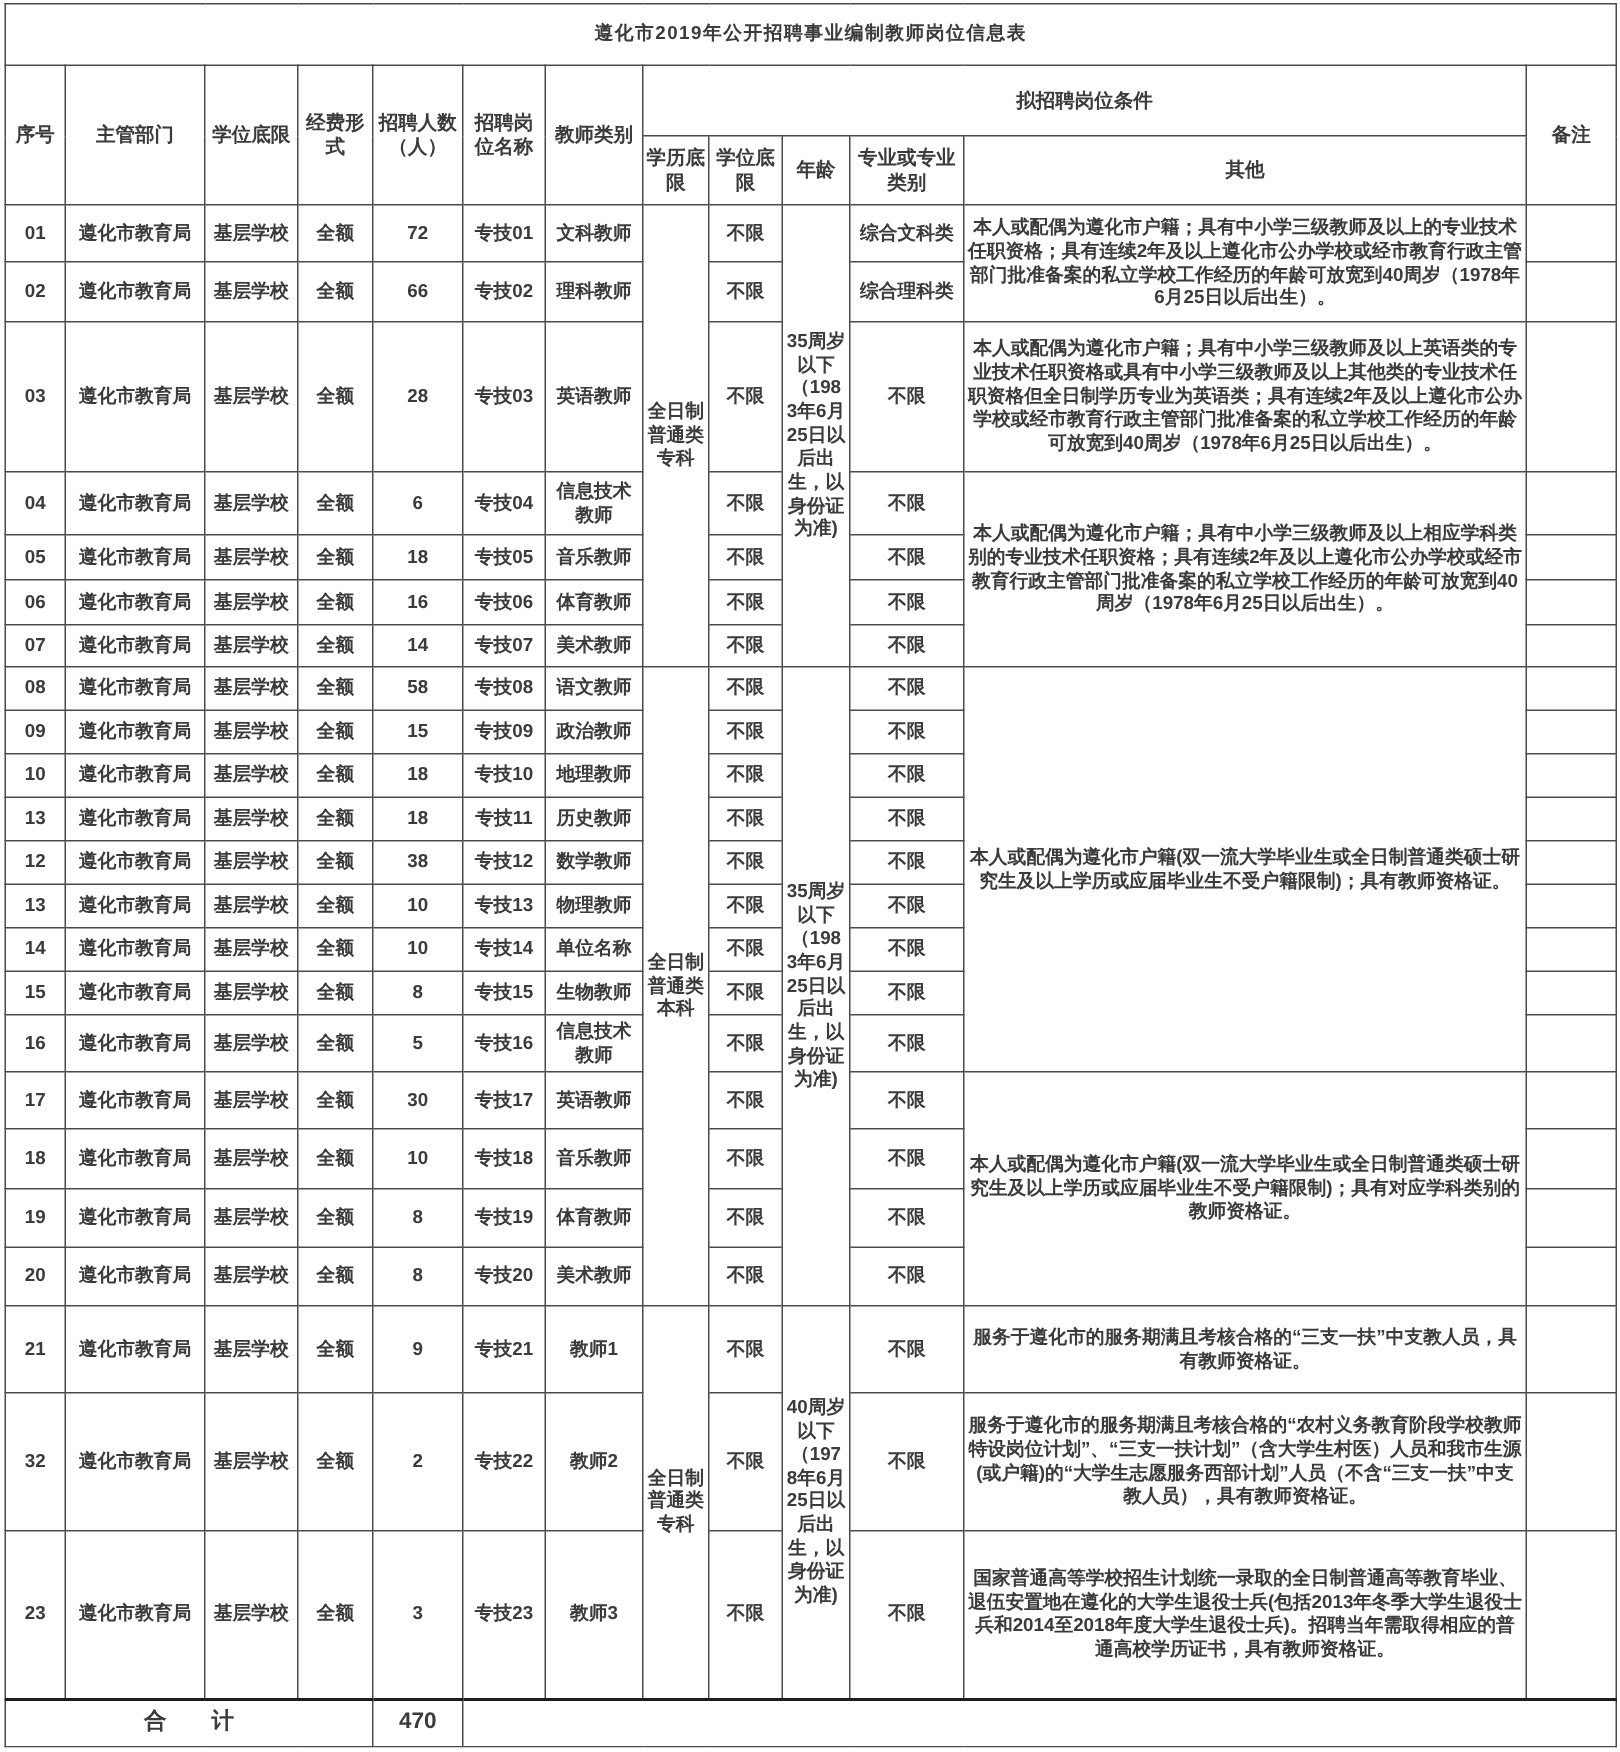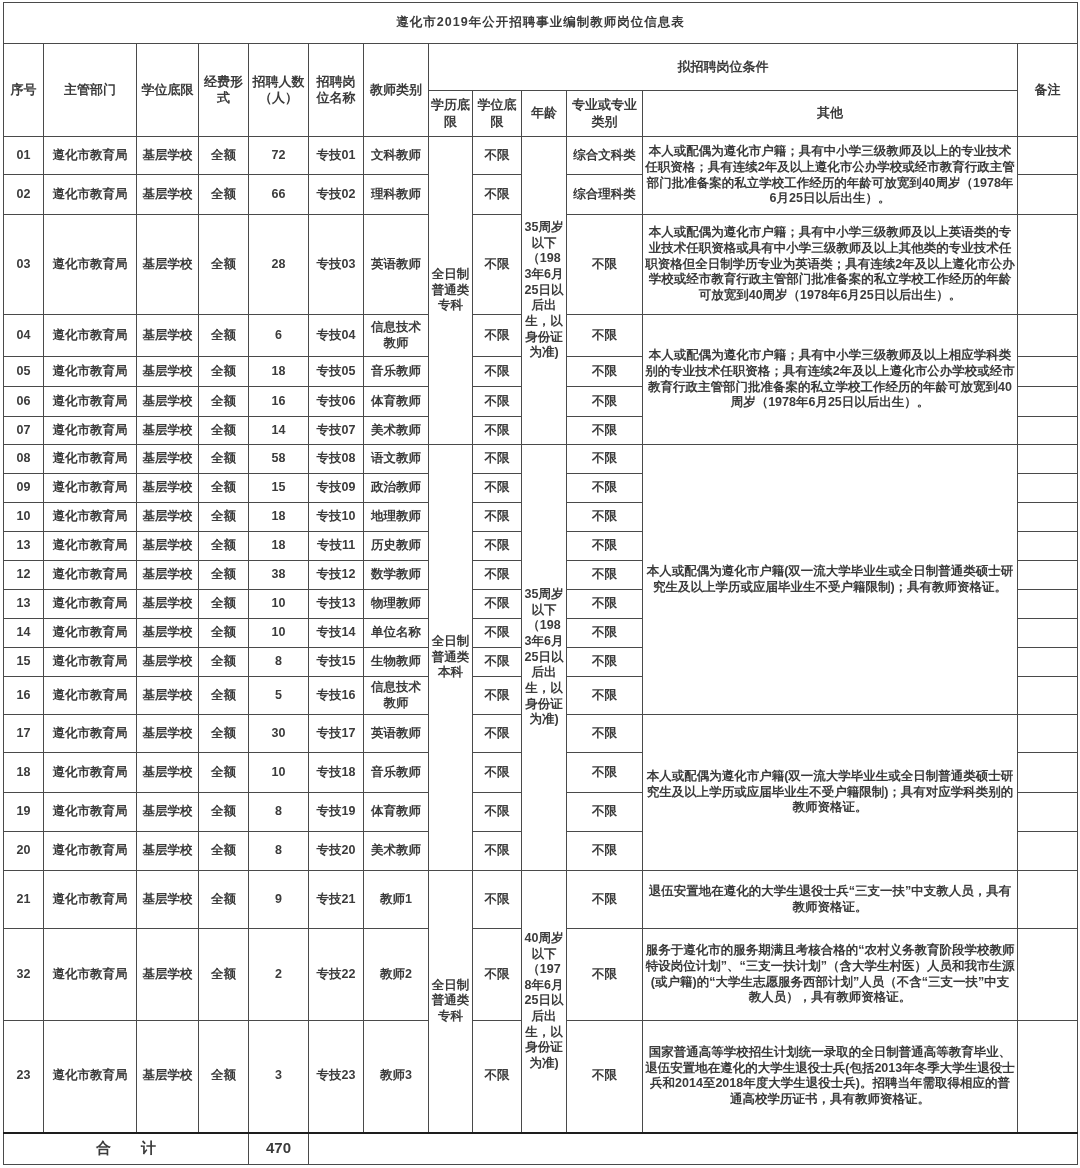--- a/index.html
+++ b/index.html
@@ -347,21 +347,21 @@
     <td>遵化市教育局</td>
     <td>基层学校</td>
     <td>全额</td>
     <td>9</td>
     <td>专技21</td>
     <td>教师1</td>
     <td rowspan="3" class="edu-cell">全日制普通类专科</td>
     <td>不限</td>
     <td rowspan="3" class="age-cell">40周岁以下（1978年6月25日以后出生，以身份证为准)</td>
     <td>不限</td>
-    <td class="other-cell">退伍安置地在遵化的大学生退役士兵“三支一扶”中支教人员，具有教师资格证。</td>
+    <td class="other-cell">服务于遵化市的服务期满且考核合格的“三支一扶”中支教人员，具有教师资格证。</td>
     <td></td>
   </tr>
   <tr style="height:92px">
     <td>32</td>
     <td>遵化市教育局</td>
     <td>基层学校</td>
     <td>全额</td>
     <td>2</td>
     <td>专技22</td>
     <td>教师2</td>

